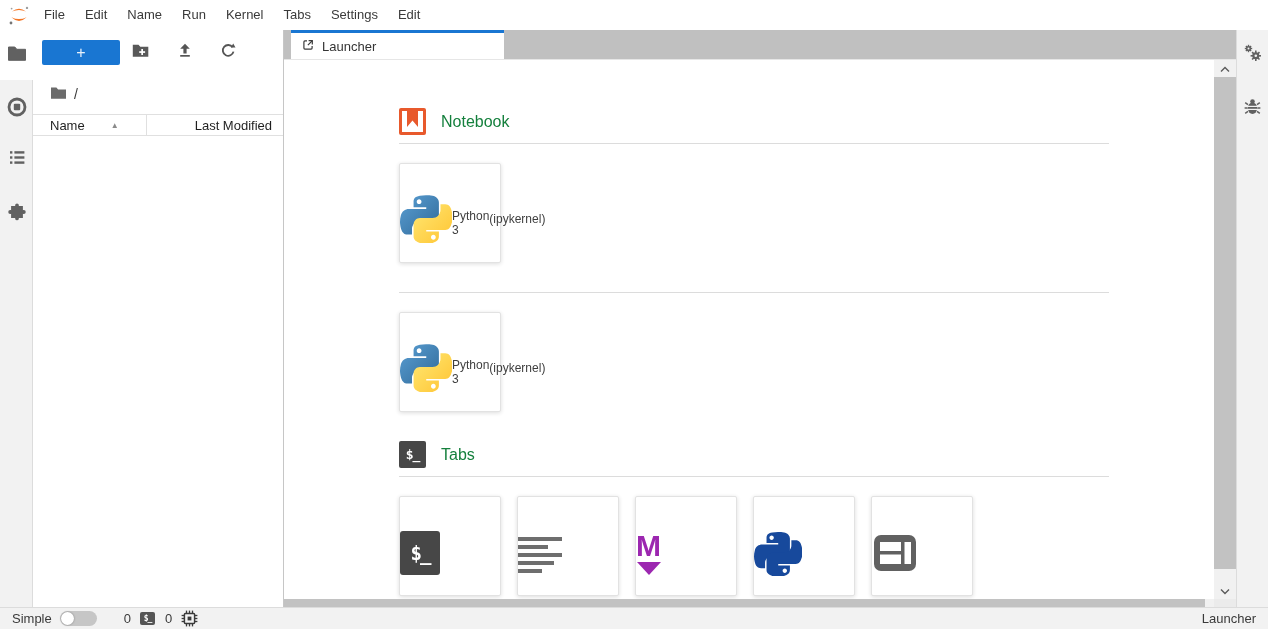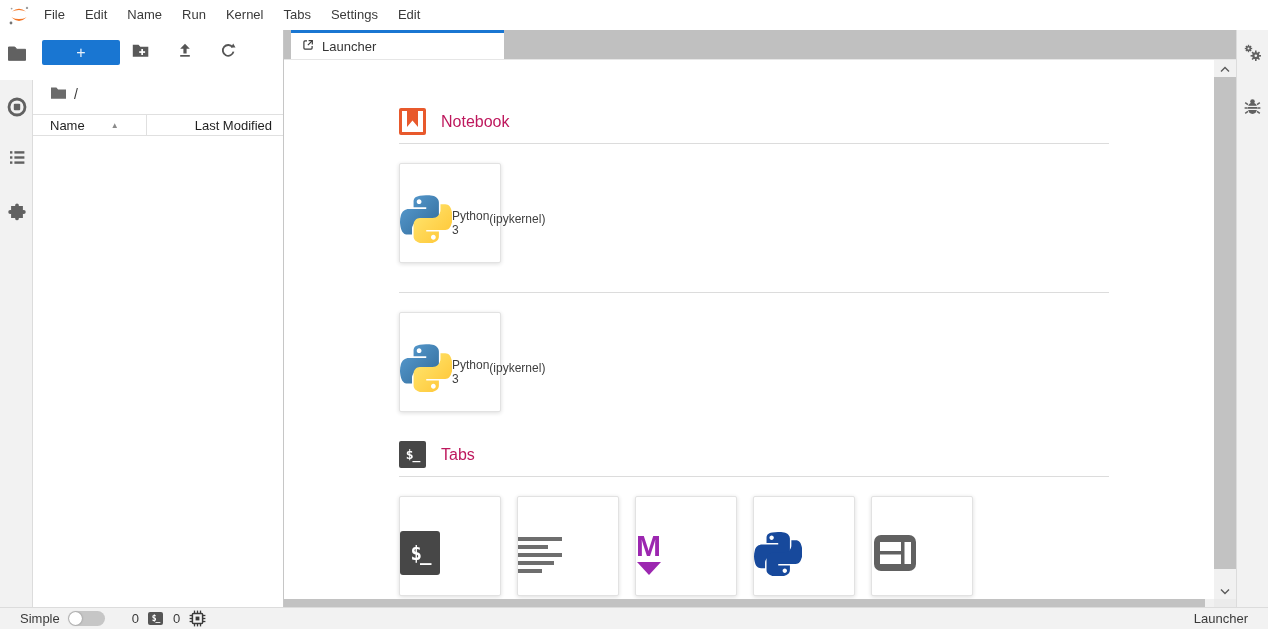--- a/index.html
+++ b/index.html
@@ -38,21 +38,21 @@
   .fb-listing { flex:1; }
 
   
   .main-area { flex:1; min-width:0; display:flex; flex-direction:column; }
   .tab-bar { height:29px; background:#c0c0c0; display:flex; padding-left:7px; flex:none; }
   .tab { width:213px; height:29px; background:#fff; border-top:3px solid #1976d2; display:flex; align-items:center; gap:7px; padding-left:10px; font-size:13px; color:#343434; cursor:pointer; }
   .content { flex:1; min-height:0; background:#fff; border-top:1px solid #e6e6e6; position:relative; display:flex; }
   .launcher { flex:1; min-width:0; overflow:hidden; padding:48px 0 0 115px; }
   .section { width:710px; }
   .sec-head { display:flex; align-items:center; gap:15px; height:27px; }
-  .sec-title { font-size:16px; color:#be185d; }
+  .sec-title { font-size:16px; color:#15803d; }
   .sec-rule { border-bottom:1px solid #dcdcdc; margin-top:8px; }
   .cards { display:flex; gap:16px; margin-top:19px; margin-bottom:29px; }
   .card { width:102px; height:100px; background:#fff; border:1px solid #e2e2e2; border-radius:2px;
     box-shadow:0 1px 4px rgba(0,0,0,0.14); display:flex; flex-direction:row; align-items:center; padding-top:11px; cursor:pointer; }
   .card-l1,.card-l2 { font-size:12px; line-height:14px; color:#3f3f3f; }
   .card-l1 { margin-top:8px; }
   .icard { padding-top:14px; }
 
   
   .nb-icon { width:27px; height:27px; border:3px solid #e8592c; border-radius:2px; background:#fff; position:relative; flex:none; }
@@ -76,21 +76,21 @@
   .sb-thumb { position:absolute; left:0; top:17px; width:22px; height:492px; background:#c2c2c2; cursor:pointer; }
   .h-scroll { position:absolute; left:0; right:22px; bottom:0; height:8px; background:#f1f1f1; }
   .hsb-thumb { height:8px; width:99%; background:#c2c2c2; }
   .sb-corner { position:absolute; right:0; bottom:0; width:22px; height:8px; background:#ebebeb; }
 
   .right-strip { width:32px; background:#f2f2f2; border-left:1px solid #dcdcdc; flex:none; display:flex; flex-direction:column; align-items:center; }
   .rs-tab { width:32px; height:26px; display:flex; align-items:center; justify-content:center; cursor:pointer; }
   .rs-gears { margin-top:12px; } .rs-bug { margin-top:27px; }
 
   
-  .statusbar { height:22px; background:#f2f2f2; border-top:1px solid #dcdcdc; display:flex; align-items:center; padding:0 20px; font-size:13px; color:#3a3a3a; flex:none; }
+  .statusbar { height:22px; background:#f2f2f2; border-top:1px solid #dcdcdc; display:flex; align-items:center; padding:0 12px; font-size:13px; color:#3a3a3a; flex:none; }
   .toggle { width:37px; height:15px; border-radius:8px; background:#c6c6c6; margin-left:8px; position:relative; cursor:pointer; }
   .knob { position:absolute; left:1px; top:1px; width:13px; height:13px; border-radius:50%; background:#fff; box-shadow:0 0 2px rgba(0,0,0,0.4); }
   .sb-count1 { margin-left:27px; } .sb-count2 { margin-left:10px; }
   .term-badge { margin-left:9px; width:15px; height:13px; background:#555; border-radius:2px; color:#fff; display:flex; align-items:center; justify-content:center;
     font-family:"DejaVu Sans Mono", monospace; font-weight:bold; font-size:8px; letter-spacing:-1px; }
   .chip { margin-left:9px; display:flex; }
   .sb-spacer { flex:1; }
   .sb-context { color:#3a3a3a; }
 </style>
 </head>

